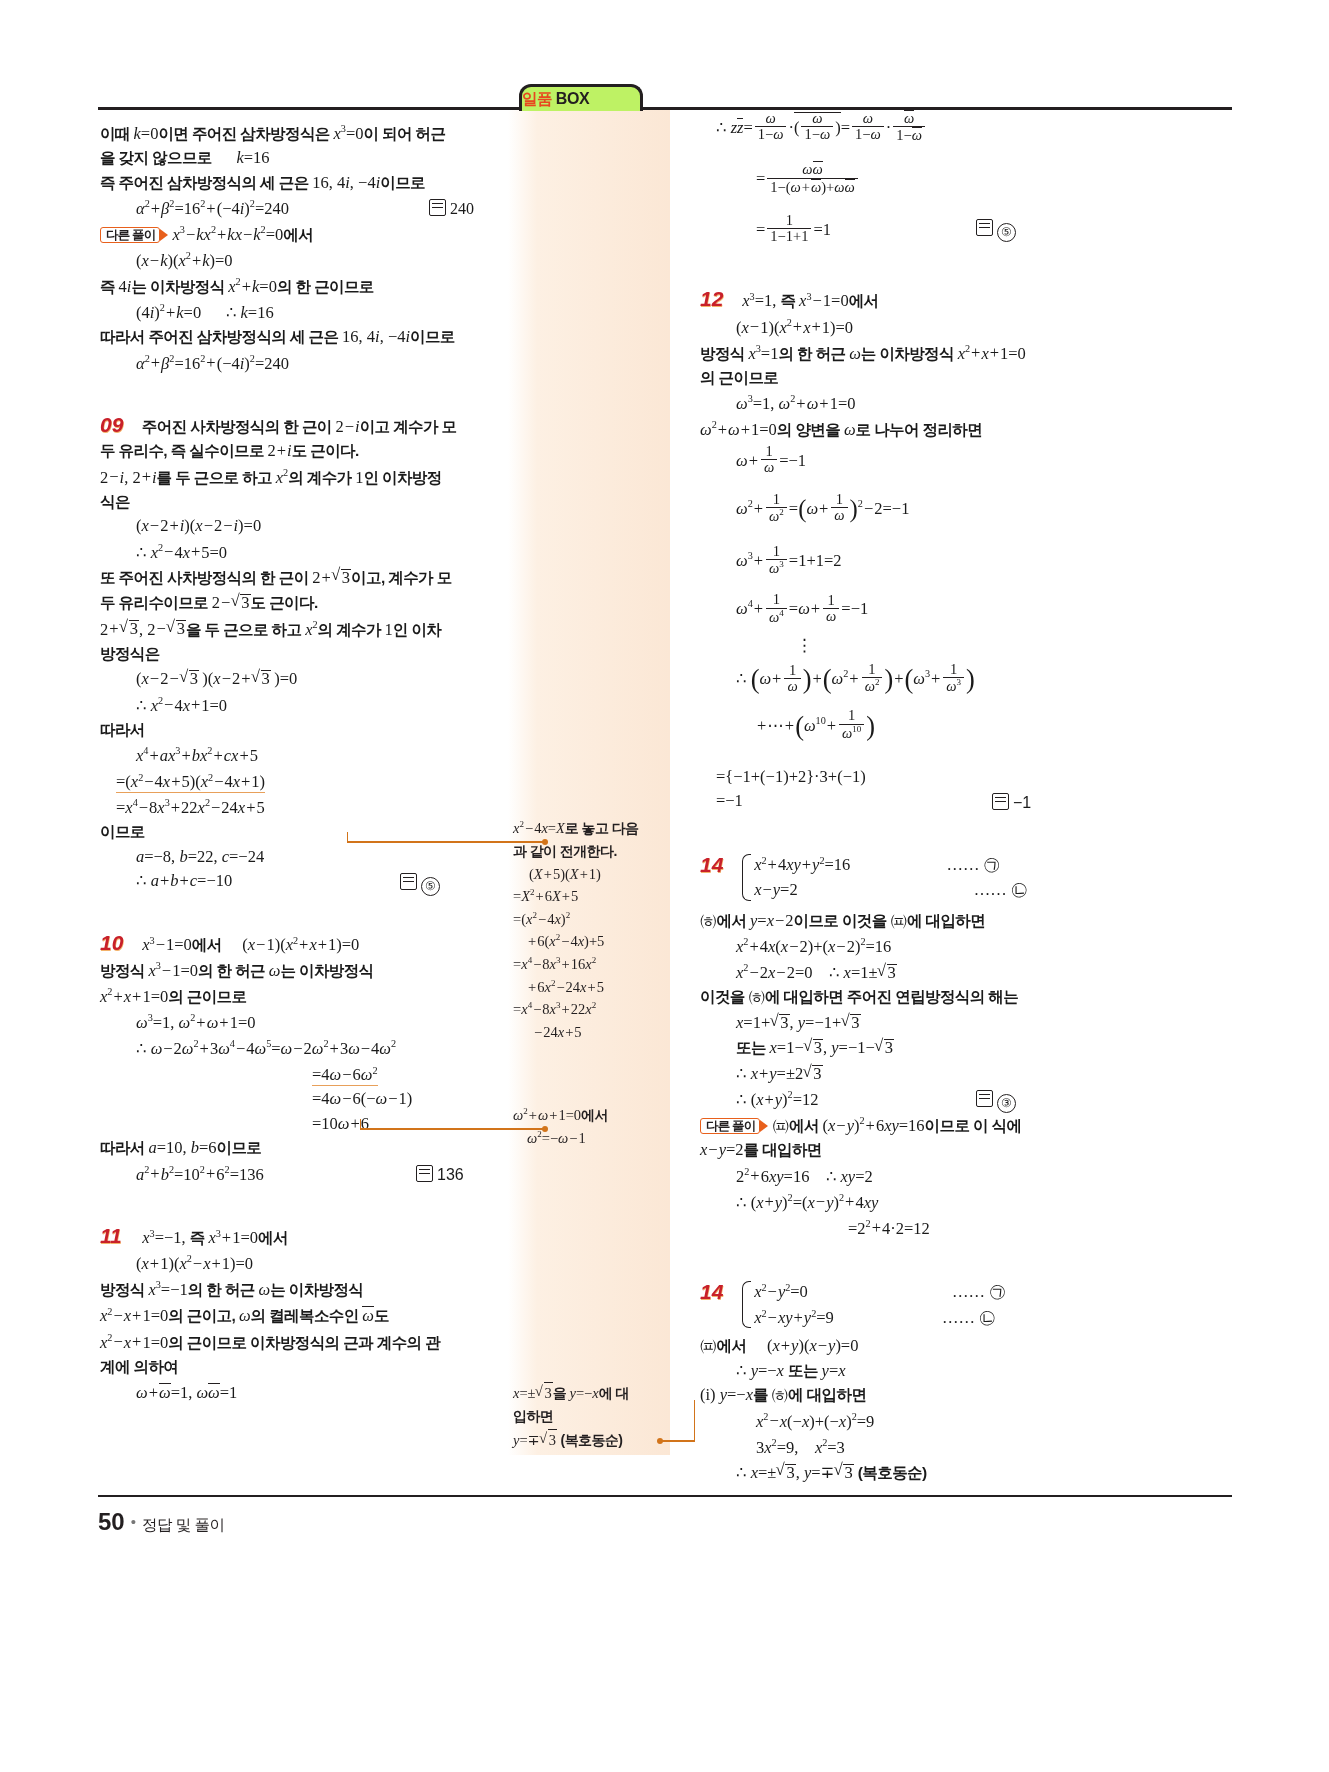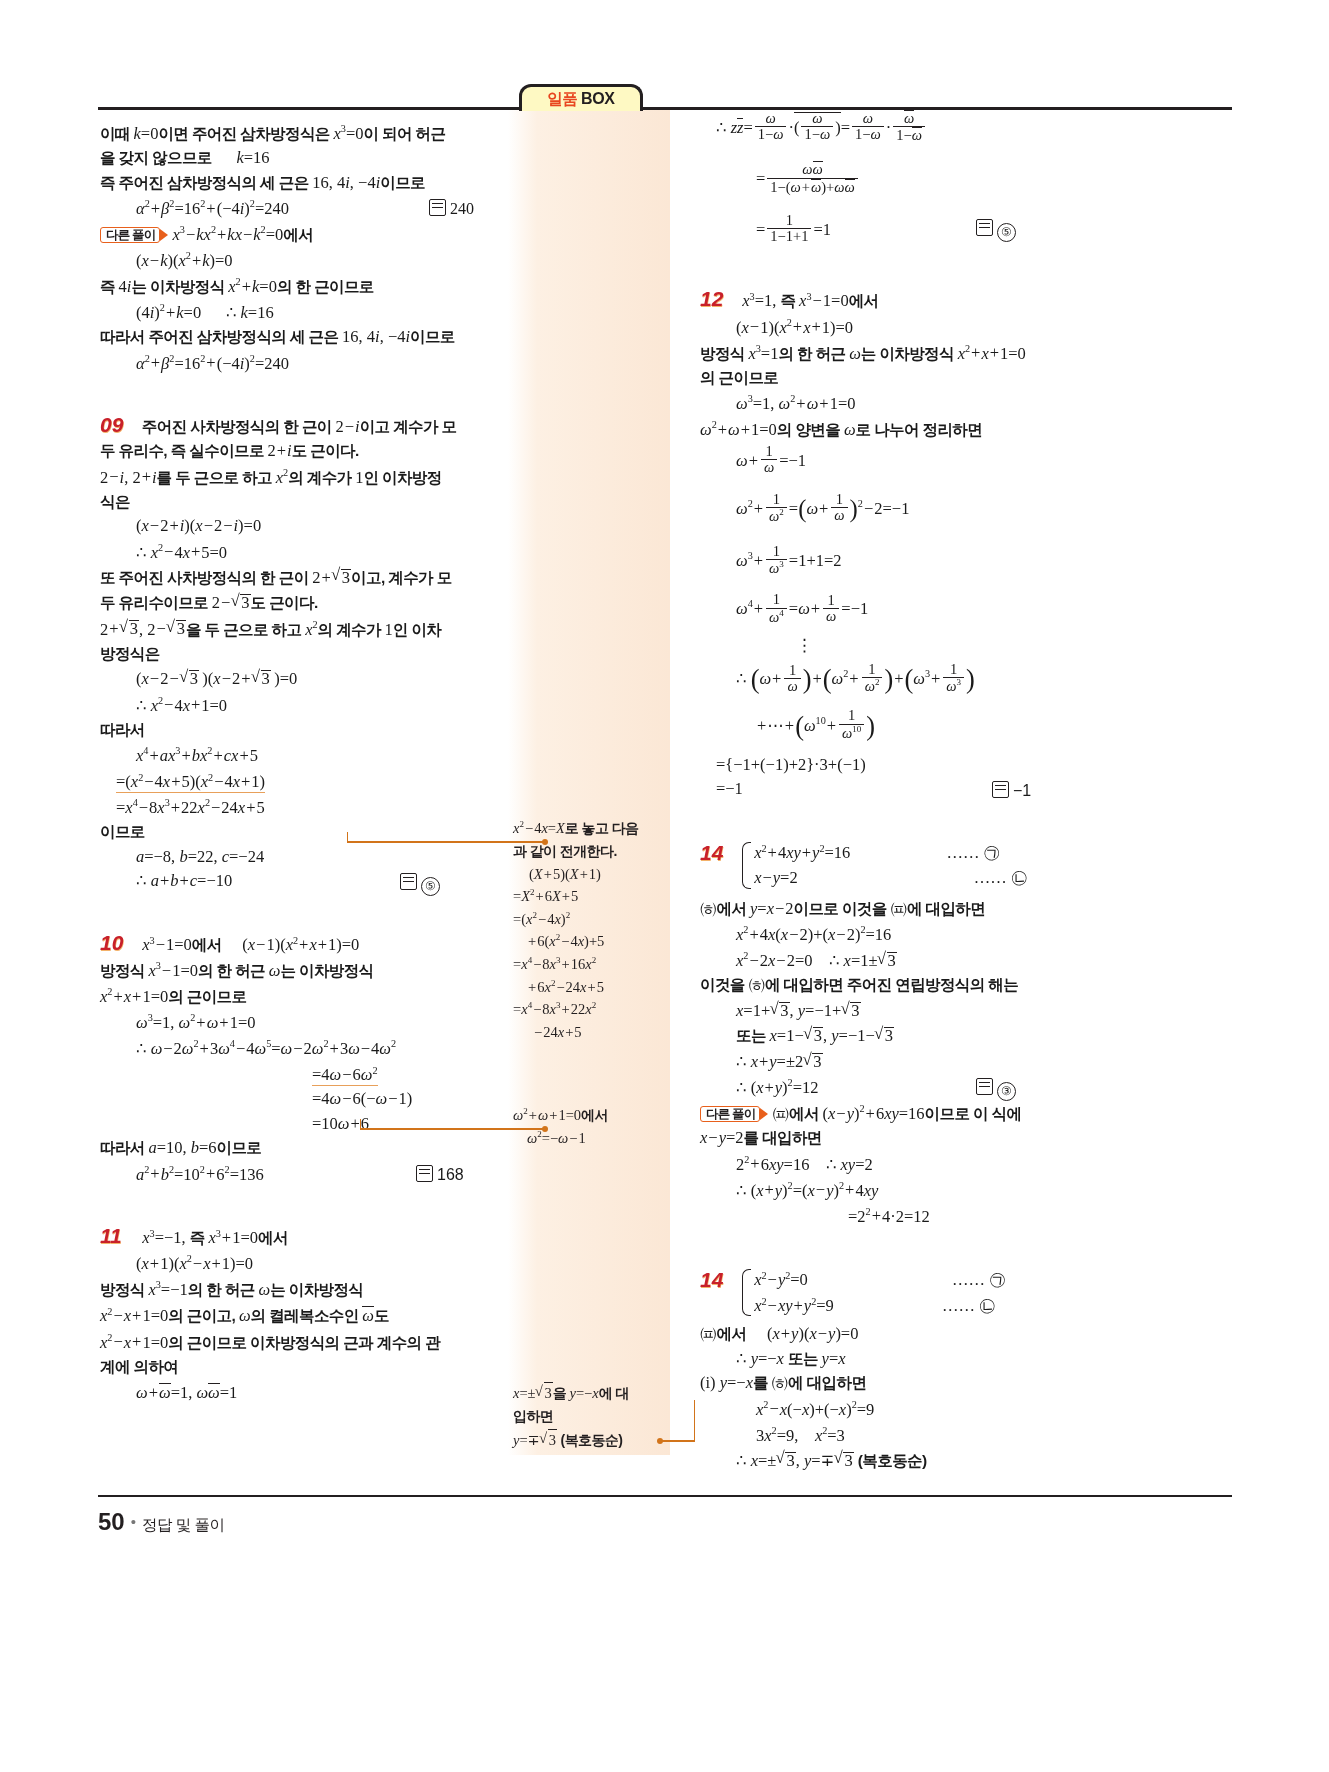--- a/index.html
+++ b/index.html
@@ -35,27 +35,27 @@
     width: 592px;
     height: 3px;
     background: #231f20;
   }
   .box-tab {
     position: absolute;
     left: 519px;
     top: 84px;
     width: 124px;
     height: 27px;
-    background: #fef9c3;
+    background: #bef264;
     border-left: 3px solid #231f20;
     border-right: 3px solid #231f20;
     border-top: 3px solid #231f20;
     border-radius: 12px 12px 0 0;
     box-sizing: border-box;
-    text-align: center;
+    text-align: left;
     white-space: nowrap;
   }
   .box-tab-label {
     font-family: "Liberation Sans", sans-serif;
     font-weight: bold;
     font-size: 15px;
     letter-spacing: -0.3px;
     line-height: 24px;
     display: inline-block;
   }
@@ -414,21 +414,21 @@
     </div>
     <div class="line" style="padding-left:212px">
       <span class="mn">=10</span><span class="mi">ω</span><span class="ops">+</span><span class="mn">6</span>
     </div>
     <div class="line">
       <span class="kr">따라서 </span><span class="mi">a</span><span class="mn">=10,</span> <span class="mi">b</span><span class="mn">=6</span><span class="kr">이므로</span>
     </div>
     <div class="line ind1">
       <span class="mi">a</span><sup class="mn">2</sup><span class="ops">+</span><span class="mi">b</span><sup class="mn">2</sup><span class="mn">=10</span><sup class="mn">2</sup><span class="ops">+</span><span class="mn">6</span><sup class="mn">2</sup><span class="mn">=136</span>
       <span class="ansmark" style="left:316px; top:0;">
-        <span class="glyph"></span><span>168</span>
+        <span class="glyph"></span><span>136</span>
       </span>
     </div>
 
     <div class="gap-lg"></div>
 
     <div class="line">
       <span class="qnum">11</span>
       &nbsp;<span class="mi">x</span><sup class="mn">3</sup><span class="mn">=−1,</span> <span class="kr">즉 </span><span class="mi">x</span><sup class="mn">3</sup><span class="ops">+</span><span class="mn">1=0</span><span class="kr">에서</span>
     </div>
     <div class="line ind1">
@@ -494,21 +494,21 @@
     </div>
     <div class="line ind1" style="margin-bottom:10px">
       <span class="mi">ω</span><sup class="mn">4</sup><span class="ops">+</span><span class="frac"><span class="num"><span class="mn">1</span></span><span class="den"><span class="mi">ω</span><sup class="mn">4</sup></span></span><span class="mn">=</span><span class="mi">ω</span><span class="ops">+</span><span class="frac"><span class="num"><span class="mn">1</span></span><span class="den"><span class="mi">ω</span></span></span><span class="mn">=−1</span>
     </div>
     <div class="line" style="padding-left:96px; margin-bottom:10px">
       <span class="vdots">⋮</span>
     </div>
     <div class="line ind1" style="margin-bottom:14px">
       <span class="mn">∴</span>&nbsp;<span style="font-size:1.6em;vertical-align:-0.16em">(</span><span class="mi">ω</span><span class="ops">+</span><span class="frac"><span class="num"><span class="mn">1</span></span><span class="den"><span class="mi">ω</span></span></span><span style="font-size:1.6em;vertical-align:-0.16em">)</span><span class="ops">+</span><span style="font-size:1.6em;vertical-align:-0.16em">(</span><span class="mi">ω</span><sup class="mn">2</sup><span class="ops">+</span><span class="frac"><span class="num"><span class="mn">1</span></span><span class="den"><span class="mi">ω</span><sup class="mn">2</sup></span></span><span style="font-size:1.6em;vertical-align:-0.16em">)</span><span class="ops">+</span><span style="font-size:1.6em;vertical-align:-0.16em">(</span><span class="mi">ω</span><sup class="mn">3</sup><span class="ops">+</span><span class="frac"><span class="num"><span class="mn">1</span></span><span class="den"><span class="mi">ω</span><sup class="mn">3</sup></span></span><span style="font-size:1.6em;vertical-align:-0.16em">)</span>
     </div>
-    <div class="line ind3" style="margin-bottom:14px">
+    <div class="line ind3" style="margin-bottom:26px">
       <span class="ops">+</span><span class="mn">⋯</span><span class="ops">+</span><span style="font-size:1.6em;vertical-align:-0.16em">(</span><span class="mi">ω</span><sup class="mn">10</sup><span class="ops">+</span><span class="frac"><span class="num"><span class="mn">1</span></span><span class="den"><span class="mi">ω</span><sup class="mn">10</sup></span></span><span style="font-size:1.6em;vertical-align:-0.16em">)</span>
     </div>
     <div class="line ind2">
       <span class="mn">={−1+(−1)+2}·3+(−1)</span>
     </div>
     <div class="line ind2">
       <span class="mn">=−1</span>
       <span class="ansmark" style="left:292px; top:0;">
         <span class="glyph"></span><span>−1</span>
       </span>

